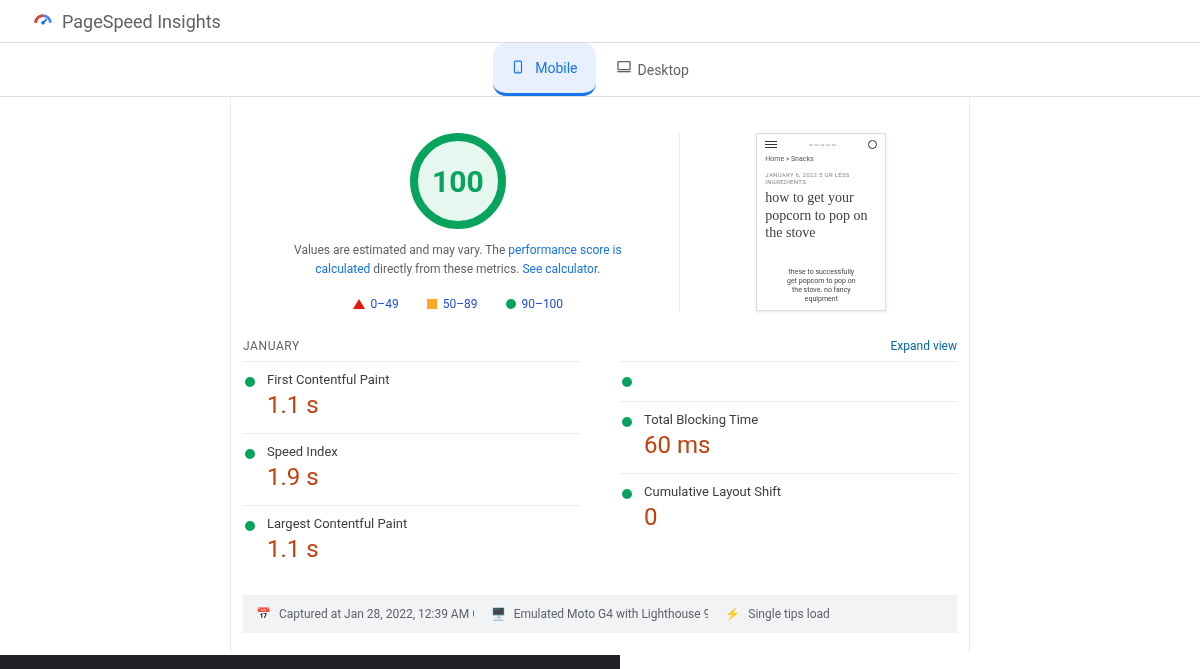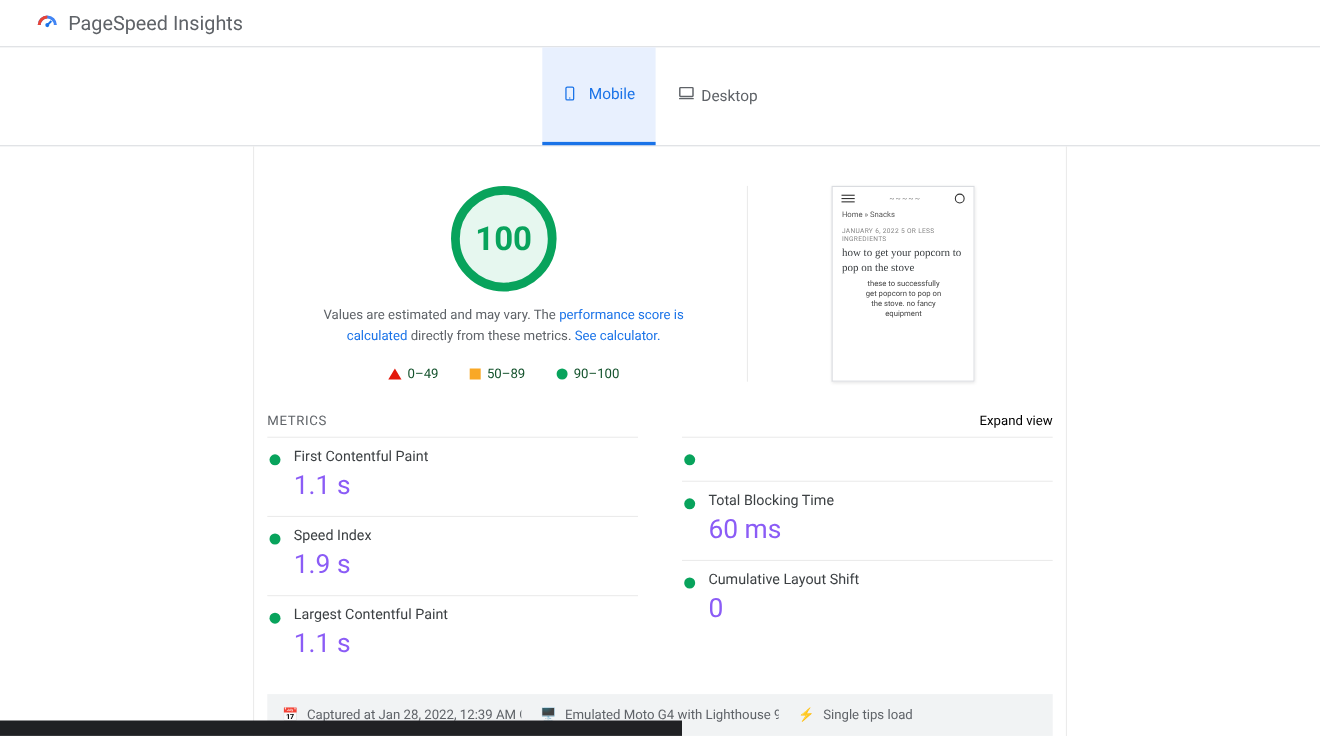--- a/index.html
+++ b/index.html
@@ -6,62 +6,62 @@
   body { font-family: Roboto, Arial, sans-serif; background: #fff; color: #202124; font-size: 14px; }
   a { color: #1a73e8; text-decoration: none; }
 
   
   .top-header { display:flex; align-items:center; padding:10px 32px; border-bottom:1px solid #dadce0; }
   .top-header .logo { width:22px; height:22px; margin-right:8px; display:flex; align-items:center; justify-content:center; }
   .top-header .title { font-size:18px; color:#5f6368; font-weight:400; }
 
   
   .tabs-row { display:flex; justify-content:center; border-bottom:1px solid #dadce0; }
-  .tab { display:flex; align-items:center; gap:8px; padding:32px 18px; color:#5f6368; cursor:pointer; font-size:14px; }
+  .tab { display:flex; align-items:center; gap:8px; padding:14px 18px; color:#5f6368; cursor:pointer; font-size:14px;border-radius:13px; }
   .tab.active { color:#1a73e8; border-bottom:3px solid #1a73e8; background:#e8f0fe; }
   .tab .icon { width:16px; height:22px; display:inline-block; }
 
   
   .report { width:740px; margin:0 auto; border-left:1px solid #ebebeb; border-right:1px solid #ebebeb; padding: 0 0 20px; }
   .gauge-row { display:flex; padding:36px 12px 10px 12px; }
   .gauge-left { flex:1 1 55%; text-align:center; position:relative; }
   .gauge-divider { width:1px; background:#ebebeb; margin:0 6px; }
   .gauge-right { flex:0 0 38%; display:flex; justify-content:center; }
 
   .score-circle { width:96px; height:96px; border-radius:50%; border:8px solid #08a35c; background:#e6f7ef; margin:0 auto 12px; display:flex; align-items:center; justify-content:center; }
   .score-circle .score { font-size:30px; color:#08a35c; font-weight:700; }
   .perf-label { font-size:18px; color:#202124; margin-bottom:18px; }
   .perf-desc { font-size:12px; color:#5f6368; line-height:1.6; max-width:340px; margin:0 auto 18px; }
-  .scale { display:flex; justify-content:center; gap:28px; font-size:12px; color:#14532d; }
+  .scale { display:flex; justify-content:center; gap:28px; font-size:12px; color:#1d4ed8; }
   .scale span { display:flex; align-items:center; gap:6px; }
   .tri { width:0; height:0; border-left:6px solid transparent; border-right:6px solid transparent; border-bottom:10px solid #e3170a; display:inline-block; }
   .sq { width:10px; height:10px; background:#f9a825; display:inline-block; }
   .dot { width:10px; height:10px; border-radius:50%; background:#08a35c; display:inline-block; }
 
   
   .preview { width:130px; border:1px solid #dadce0; box-shadow:0 1px 3px rgba(0,0,0,0.1); font-size:8px; padding:6px 8px; color:#3c4043; }
   .preview .pv-top { display:flex; align-items:center; justify-content:space-between; margin-bottom:6px; }
   .preview .hamburger { width:12px; display:flex; flex-direction:column; gap:2px; }
   .preview .hamburger i { height:1px; background:#333; display:block; }
   .preview .search-ic { width:9px; height:9px; border:1px solid #333; border-radius:50%; position:relative; }
   .preview .crumb { font-size:7px; color:#555; margin-bottom:6px; }
   .preview .meta { font-size:6px; color:#888; margin:8px 0 4px; letter-spacing:0.3px; }
-  .preview .pv-title { font-size:10px; line-height:1.25; font-family: Georgia, serif; margin-bottom:4px; }
+  .preview .pv-title { font-size:14px; line-height:1.25; font-family: Georgia, serif; margin-bottom:26px; }
   .preview .pv-sub { font-size:7px; text-align:center; color:#444; line-height:1.3; padding:0 18px; }
   .preview .curly { font-size:7px; color:#888; letter-spacing:1px; flex:1; text-align:center; }
 
   
   .metrics-head { display:flex; justify-content:space-between; color:#5f6368; font-size:12px; padding:18px 12px 8px; letter-spacing:0.6px; }
-  .metrics-head .expand { color:#000000; letter-spacing:0; cursor:pointer; }
+  .metrics-head .expand { color:#0369a1; letter-spacing:0; cursor:pointer; }
   .metrics-grid { display:flex; gap:40px; padding:0 12px; }
   .metrics-col { flex:1; }
   .metric { border-top:1px solid #ebebeb; padding:10px 0 14px 2px; display:flex; gap:12px; }
   .metric .mdot { width:10px; height:10px; border-radius:50%; background:#08a35c; margin-top:5px; flex-shrink:0; }
   .metric .mname { font-size:13px; color:#3c4043; margin-bottom:4px; }
-  .metric .mval { font-size:24px; color:#8b5cf6; }
+  .metric .mval { font-size:24px; color:#c2410c; }
 
   
   .env { margin:18px 12px 0; background:#f1f3f4; padding:12px 14px; font-size:12px; color:#5f6368; display:grid; grid-template-columns:1fr 1fr 1fr; row-gap:10px; column-gap:18px; }
   .env div { display:flex; align-items:center; gap:8px; white-space:nowrap; overflow:hidden; text-overflow:ellipsis; }
   .env .ic { width:14px; height:14px; display:inline-flex; align-items:center; justify-content:center; color:#5f6368; flex-shrink:0; }
 
   
   .bottom-bar { position:fixed; left:0; bottom:0; width:620px; height:14px; background:#202124; }
 </style>
 </head>
@@ -139,21 +139,21 @@
         </div>
         <div class="crumb">Home » Snacks</div>
         <div class="meta">JANUARY 6, 2022 5 OR LESS INGREDIENTS</div>
         <div class="pv-title">how to get your popcorn to pop on the stove</div>
         <div class="pv-sub">these to successfully get popcorn to pop on the stove. no fancy equipment</div>
       </div>
     </div>
   </div>
 
   <div class="metrics-head">
-    <span>METRICS</span>
+    <span>JANUARY</span>
     <span class="expand">Expand view</span>
   </div>
   <div class="metrics-grid">
     <div class="metrics-col">
       <div class="metric">
         <span class="mdot"></span>
         <div>
             <div class="mname">First Contentful Paint</div>
             <div class="mval">1.1 s</div>
           </div>

